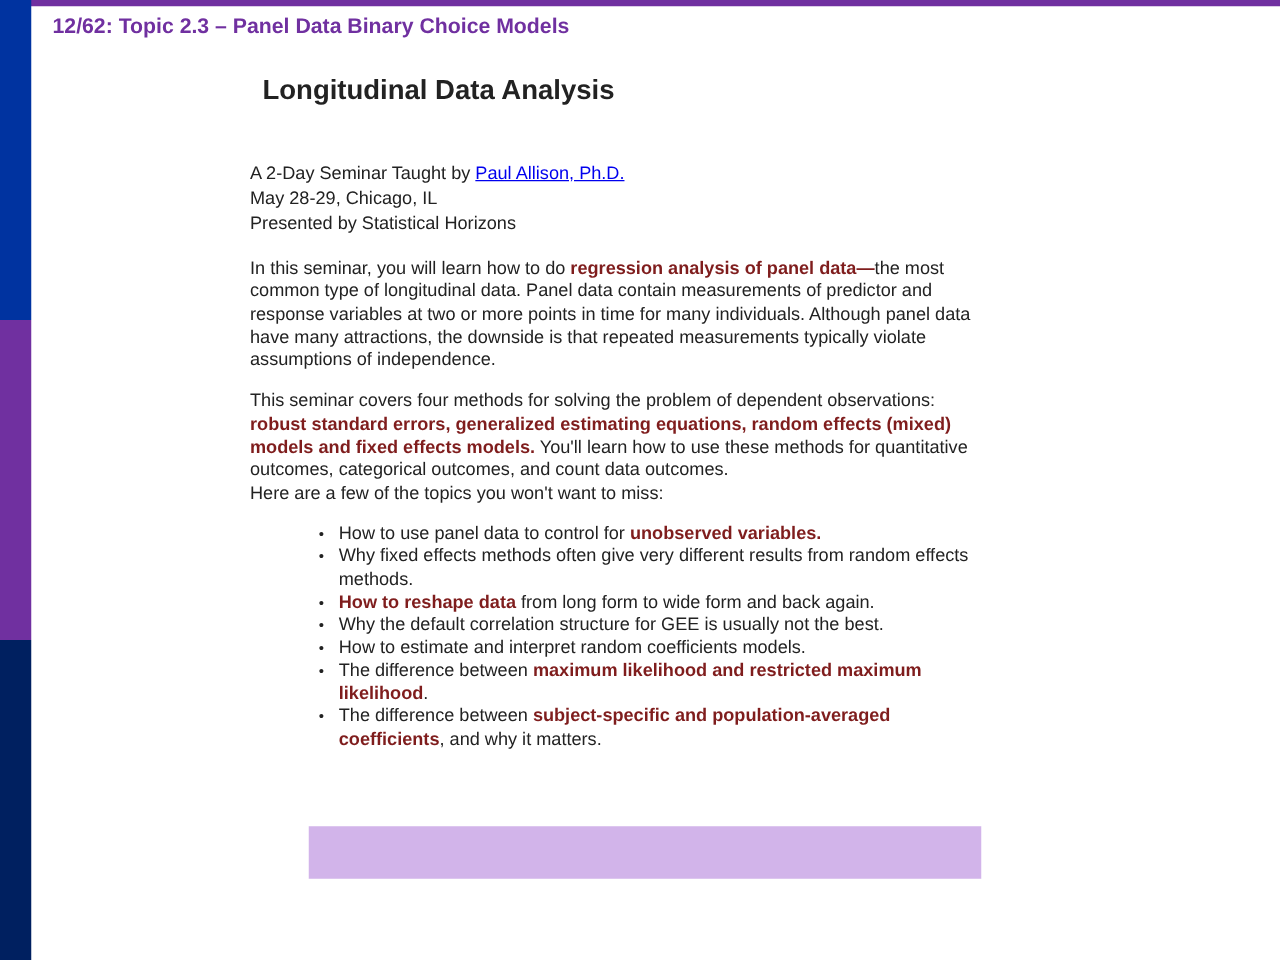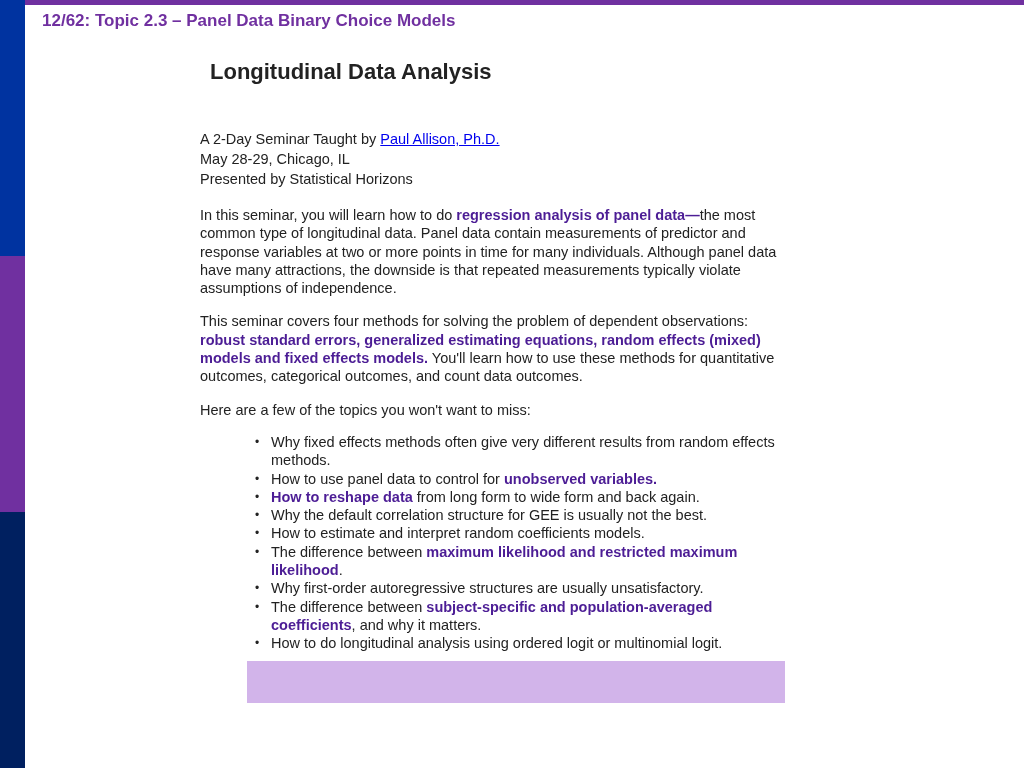--- a/index.html
+++ b/index.html
@@ -10,26 +10,26 @@
   .side.b2 { top:256px; height:256px; background:#7030a0; }
   .side.b3 { top:512px; height:256px; background:#002060; }
   .slide-title { position:absolute; left:42px; top:11px; font-size:17px; font-weight:bold; color:#7030a0; white-space:nowrap; }
   .content { position:absolute; left:200px; top:48px; width:580px; color:#222; font-size:14.5px; line-height:18.3px; }
   .content h1 { margin:10px; font-size:22px; font-weight:bold; line-height:28px; color:#222; }
   .meta { margin-top:43px; font-weight:normal; line-height:20px; }
   a { color:#0000ee; text-decoration:underline; }
   .reg { margin-top:17px; font-weight:bold; }
   .p1 { margin-top:17px; }
   .p2 { margin-top:15px; }
-  .p3 { margin-top:15px; }
+  .p3 { }
   ul { margin:14px 0 0 0; padding-left:71px; list-style:none; }
   li { position:relative; line-height:18.3px; }
   li::before { content:"\2022"; position:absolute; left:-16px; top:0; font-size:12px; }
   .highlight { position:absolute; left:247px; top:661px; width:538px; height:42px; background:rgba(180,130,220,0.6); }
-  b { color:#4c1d95; }
+  b { color:#7f1d1d; }
 </style>
 </head>
 <body>
 
 <div class="topbar"></div>
 <div class="side b1"></div>
 <div class="side b2"></div>
 <div class="side b3"></div>
 
 <div class="slide-title">12/62: Topic 2.3 – Panel Data Binary Choice Models</div>
@@ -46,23 +46,21 @@
   </div>
 
 
   <div class="p1"><span>In this seminar, you will learn how to do </span><b>regression analysis of panel data—</b><span>the most common type of longitudinal data. Panel data contain measurements of predictor and response variables at two or more points in time for many individuals. Although panel data have many attractions, the downside is that repeated measurements typically violate assumptions of independence.</span></div>
 
   <div class="p2"><span>This seminar covers four methods for solving the problem of dependent observations: </span><b>robust standard errors, generalized estimating equations, random effects (mixed) models and fixed effects models.</b><span> You'll learn how to use these methods for quantitative outcomes, categorical outcomes, and count data outcomes.</span></div>
 
   <div class="p3">Here are a few of the topics you won't want to miss:</div>
 
   <ul>
+    <li><span>How to use panel data to control for </span><b>unobserved variables.</b><span></span></li>
     <li><span>Why fixed effects methods often give very different results from random effects methods.</span><b></b><span></span></li>
-    <li><span>How to use panel data to control for </span><b>unobserved variables.</b><span></span></li>
     <li><span></span><b>How to reshape data</b><span> from long form to wide form and back again.</span></li>
     <li><span>Why the default correlation structure for GEE is usually not the best.</span><b></b><span></span></li>
     <li><span>How to estimate and interpret random coefficients models.</span><b></b><span></span></li>
     <li><span>The difference between </span><b>maximum likelihood and restricted maximum likelihood</b><span>.</span></li>
-    <li><span>Why first-order autoregressive structures are usually unsatisfactory.</span><b></b><span></span></li>
     <li><span>The difference between </span><b>subject-specific and population-averaged coefficients</b><span>, and why it matters.</span></li>
-    <li><span>How to do longitudinal analysis using ordered logit or multinomial logit.</span><b></b><span></span></li>
   </ul>
 </div>
 
 </body></html>

